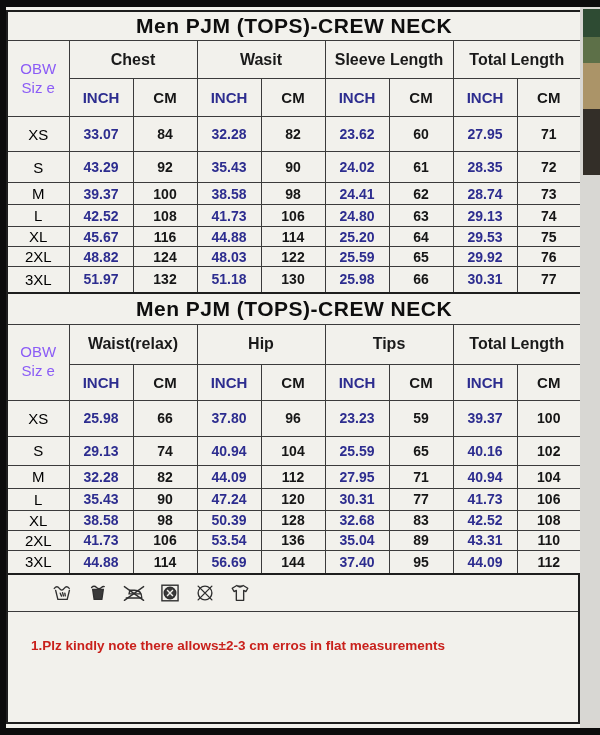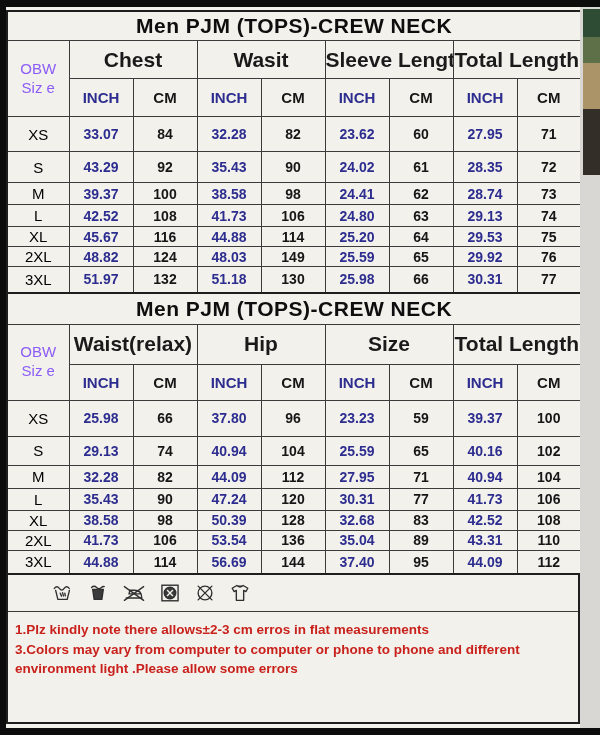--- a/index.html
+++ b/index.html
@@ -24,21 +24,21 @@
 
   table.sizetbl{
     border-collapse:collapse;table-layout:fixed;width:574px;
     border:2px solid #1e1e1e;box-sizing:border-box;
   }
   table.sizetbl td{
     border:1px solid #3b3b3b;text-align:center;vertical-align:middle;
     padding:0;overflow:hidden;white-space:nowrap;
   }
   .t-title{font-size:21px;font-weight:bold;color:#0e0e0e;height:28px;letter-spacing:.5px;}
-  .t-group{font-size:21px;font-weight:bold;color:#1a1a1a;}
+  .t-group{font-size:16px;font-weight:bold;color:#1a1a1a;}
   .t-unit{font-size:15px;font-weight:bold;}
   .t-size-h{font-size:15px;color:#8b5cf6;line-height:1.25;}
   .t-size{font-size:15px;color:#000000;}
   .val{font-size:14px;font-weight:bold;}
   .inch{color:#2d2d8f;}
   .cm{color:#161616;}
   #tbl0{margin-top:3px;}
   #tbl1{margin-top:-2px;}
   #tbl0 tr.hdr-group{height:38px;}
   #tbl0 tr.hdr-unit{height:38px;}
@@ -72,21 +72,21 @@
   .bottom-right{flex:1;display:flex;flex-direction:column;min-width:0;}
   .care-icons{
     height:36px;border-bottom:1px solid #3b3b3b;
     display:flex;align-items:center;gap:13px;padding-left:44px;flex:none;
   }
   .care-icons svg{display:block;}
   .tips-text{
     flex:1;padding:8px 8px 0 7px;
     color:#c9211c;font-weight:bold;font-size:13.5px;line-height:1.45;
   }
-  .tips-text div{margin:0;}
+  .tips-text div{margin:16px;}
 </style>
 </head>
 <body>
 
 <div class="paper">
   <table class="sizetbl" id="tbl0">
       <colgroup>
         <col style="width: 62px;">
         <col style="width: 64px;">
         <col style="width: 64px;">
@@ -176,21 +176,21 @@
           <td class="val inch">25.20</td>
           <td class="val cm">64</td>
           <td class="val inch">29.53</td>
           <td class="val cm">75</td>
         </tr>
         <tr>
           <td class="t-size">2XL</td>
           <td class="val inch">48.82</td>
           <td class="val cm">124</td>
           <td class="val inch">48.03</td>
-          <td class="val cm">149</td>
+          <td class="val cm">122</td>
           <td class="val inch">25.59</td>
           <td class="val cm">65</td>
           <td class="val inch">29.92</td>
           <td class="val cm">76</td>
         </tr>
         <tr>
           <td class="t-size">3XL</td>
           <td class="val inch">51.97</td>
           <td class="val cm">132</td>
           <td class="val inch">51.18</td>
@@ -218,21 +218,21 @@
         <tr>
           <td class="t-title" colspan="9">Men PJM (TOPS)-CREW NECK</td>
         </tr>
         <tr class="hdr-group">
           <td class="t-size-h" rowspan="2">
             <div>OBW</div>
             <div>Siz e</div>
           </td>
           <td class="t-group" colspan="2">Waist(relax)</td>
           <td class="t-group" colspan="2">Hip</td>
-          <td class="t-group" colspan="2">Size</td>
+          <td class="t-group" colspan="2">Tips</td>
           <td class="t-group" colspan="2">Total Length</td>
         </tr>
         <tr class="hdr-unit">
           <td class="t-unit inch">INCH</td>
           <td class="t-unit cm">CM</td>
           <td class="t-unit inch">INCH</td>
           <td class="t-unit cm">CM</td>
           <td class="t-unit inch">INCH</td>
           <td class="t-unit cm">CM</td>
           <td class="t-unit inch">INCH</td>
@@ -357,21 +357,20 @@
         </span>
         <span>
           <svg width="22" height="22" viewBox="0 0 24 24" fill="none" stroke="#2f2f2f" stroke-width="1.5" stroke-linejoin="round">
             <path d="M8.5 3.8 L3.5 6.8 L5.5 10.4 L8 9.2 L8 20 L16 20 L16 9.2 L18.5 10.4 L20.5 6.8 L15.5 3.8 C14 6 10 6 8.5 3.8 Z"></path>
             <path d="M10 3.8 C10.6 5 13.4 5 14 3.8"></path>
           </svg>
         </span>
       </div>
       <div class="tips-text">
           <div>1.Plz kindly note there allows±2-3 cm erros in flat  measurements</div>
-          <div>3.Colors may  vary from computer to computer or phone to phone and different environment light .Please allow some errors</div>
         </div>
     </div>
   </div>
 </div>
 
 <div class="strip">
   <div class="seg seg1"></div>
   <div class="seg seg2"></div>
   <div class="seg seg3"></div>
   <div class="seg seg4"></div>

